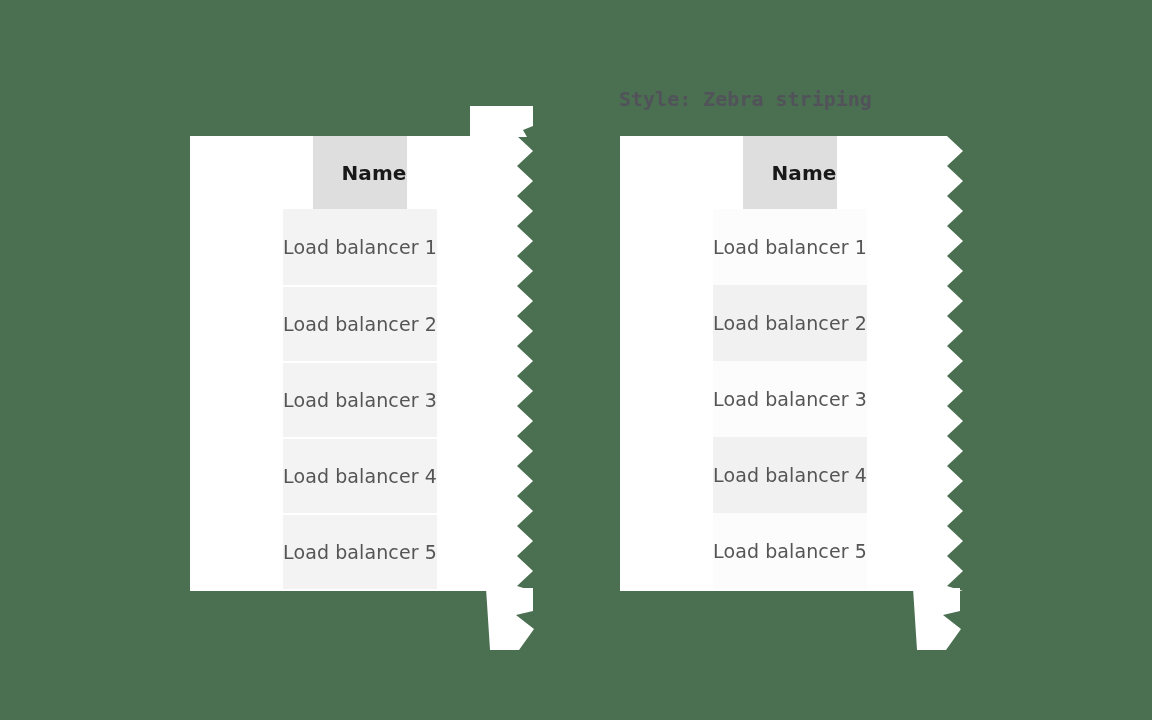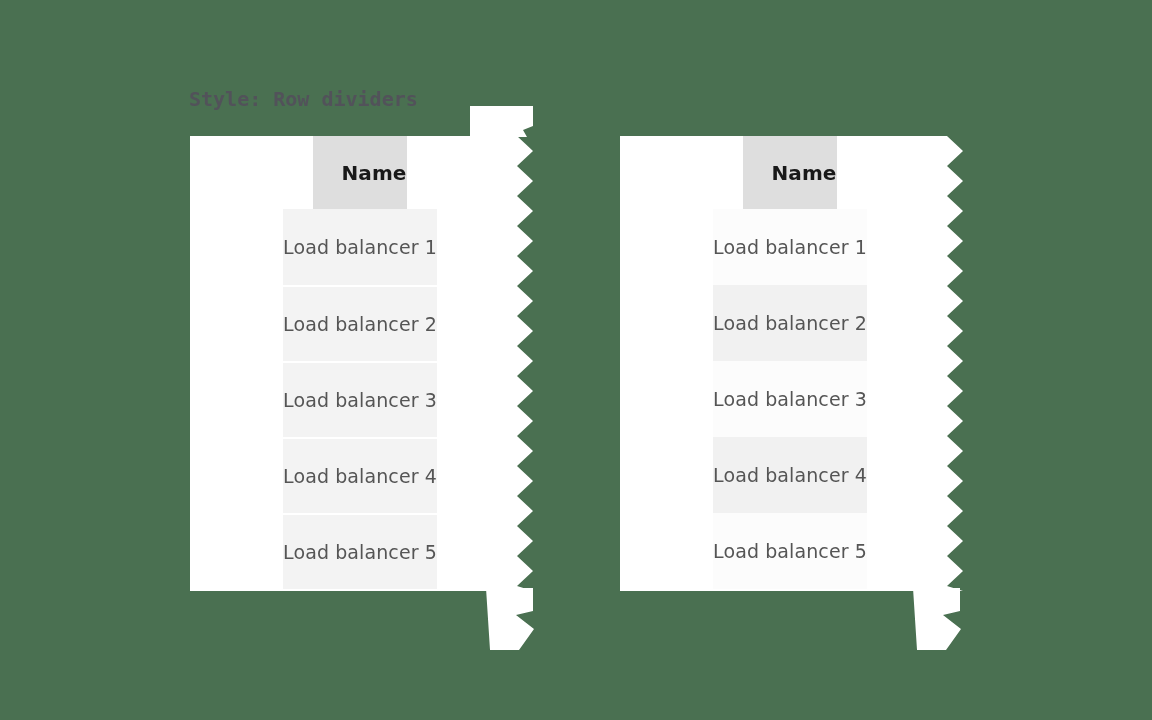--- a/index.html
+++ b/index.html
@@ -69,21 +69,20 @@
   .torn-bottom {
     top:588px; width:49px; height:62px;
     clip-path: polygon(0 0, 47px 0, 47px 23px, 30px 27px, 48px 41px, 33px 62px, 4px 62px);
   }
 </style>
 </head>
 <body>
 
 <div class="canvas">
 
-  <h2 class="panel-title" style="left:189px">Style: Row dividers</h2>
 
   <div class="torn-piece torn-top"></div>
 
   <div class="table-wrap" style="left:190px">
     <div class="tear-back" style="clip-path: polygon(0px 0px, 327px 0px, 343px 15px, 327px 30px, 343px 45px, 327px 60px, 343px 75px, 327px 90px, 343px 105px, 327px 120px, 343px 135px, 327px 150px, 343px 165px, 327px 180px, 343px 195px, 327px 210px, 343px 225px, 327px 240px, 343px 255px, 327px 270px, 343px 285px, 327px 300px, 343px 315px, 327px 330px, 343px 345px, 327px 360px, 343px 375px, 327px 390px, 343px 405px, 327px 420px, 343px 435px, 327px 450px, 343px 455px, 0px 455px);"></div>
     <div class="tear-front style-dividers" style="clip-path: polygon(0px 0px, 324px 0px, 340px 15px, 324px 30px, 340px 45px, 324px 60px, 340px 75px, 324px 90px, 340px 105px, 324px 120px, 340px 135px, 324px 150px, 340px 165px, 324px 180px, 340px 195px, 324px 210px, 340px 225px, 324px 240px, 340px 255px, 324px 270px, 340px 285px, 324px 300px, 340px 315px, 324px 330px, 340px 345px, 324px 360px, 340px 375px, 324px 390px, 340px 405px, 324px 420px, 340px 435px, 324px 450px, 340px 453px, 0px 453px);">
       <div class="thead">
         <span>Name</span>
       </div>
       <div class="trow">
@@ -99,20 +98,21 @@
         <span>Load balancer 4</span>
       </div>
       <div class="trow">
         <span>Load balancer 5</span>
       </div>
     </div>
   </div>
 
   <div class="torn-piece torn-bottom" style="left:486px"></div>
 
+  <h2 class="panel-title" style="left:619px">Style: Zebra striping</h2>
 
   <div class="table-wrap" style="left:620px">
     <div class="tear-back" style="clip-path: polygon(0px 0px, 327px 0px, 343px 15px, 327px 30px, 343px 45px, 327px 60px, 343px 75px, 327px 90px, 343px 105px, 327px 120px, 343px 135px, 327px 150px, 343px 165px, 327px 180px, 343px 195px, 327px 210px, 343px 225px, 327px 240px, 343px 255px, 327px 270px, 343px 285px, 327px 300px, 343px 315px, 327px 330px, 343px 345px, 327px 360px, 343px 375px, 327px 390px, 343px 405px, 327px 420px, 343px 435px, 327px 450px, 343px 455px, 0px 455px);"></div>
     <div class="tear-front style-zebra" style="clip-path: polygon(0px 0px, 324px 0px, 340px 15px, 324px 30px, 340px 45px, 324px 60px, 340px 75px, 324px 90px, 340px 105px, 324px 120px, 340px 135px, 324px 150px, 340px 165px, 324px 180px, 340px 195px, 324px 210px, 340px 225px, 324px 240px, 340px 255px, 324px 270px, 340px 285px, 324px 300px, 340px 315px, 324px 330px, 340px 345px, 324px 360px, 340px 375px, 324px 390px, 340px 405px, 324px 420px, 340px 435px, 324px 450px, 340px 453px, 0px 453px);">
       <div class="thead">
         <span>Name</span>
       </div>
       <div class="trow">
         <span>Load balancer 1</span>
       </div>

